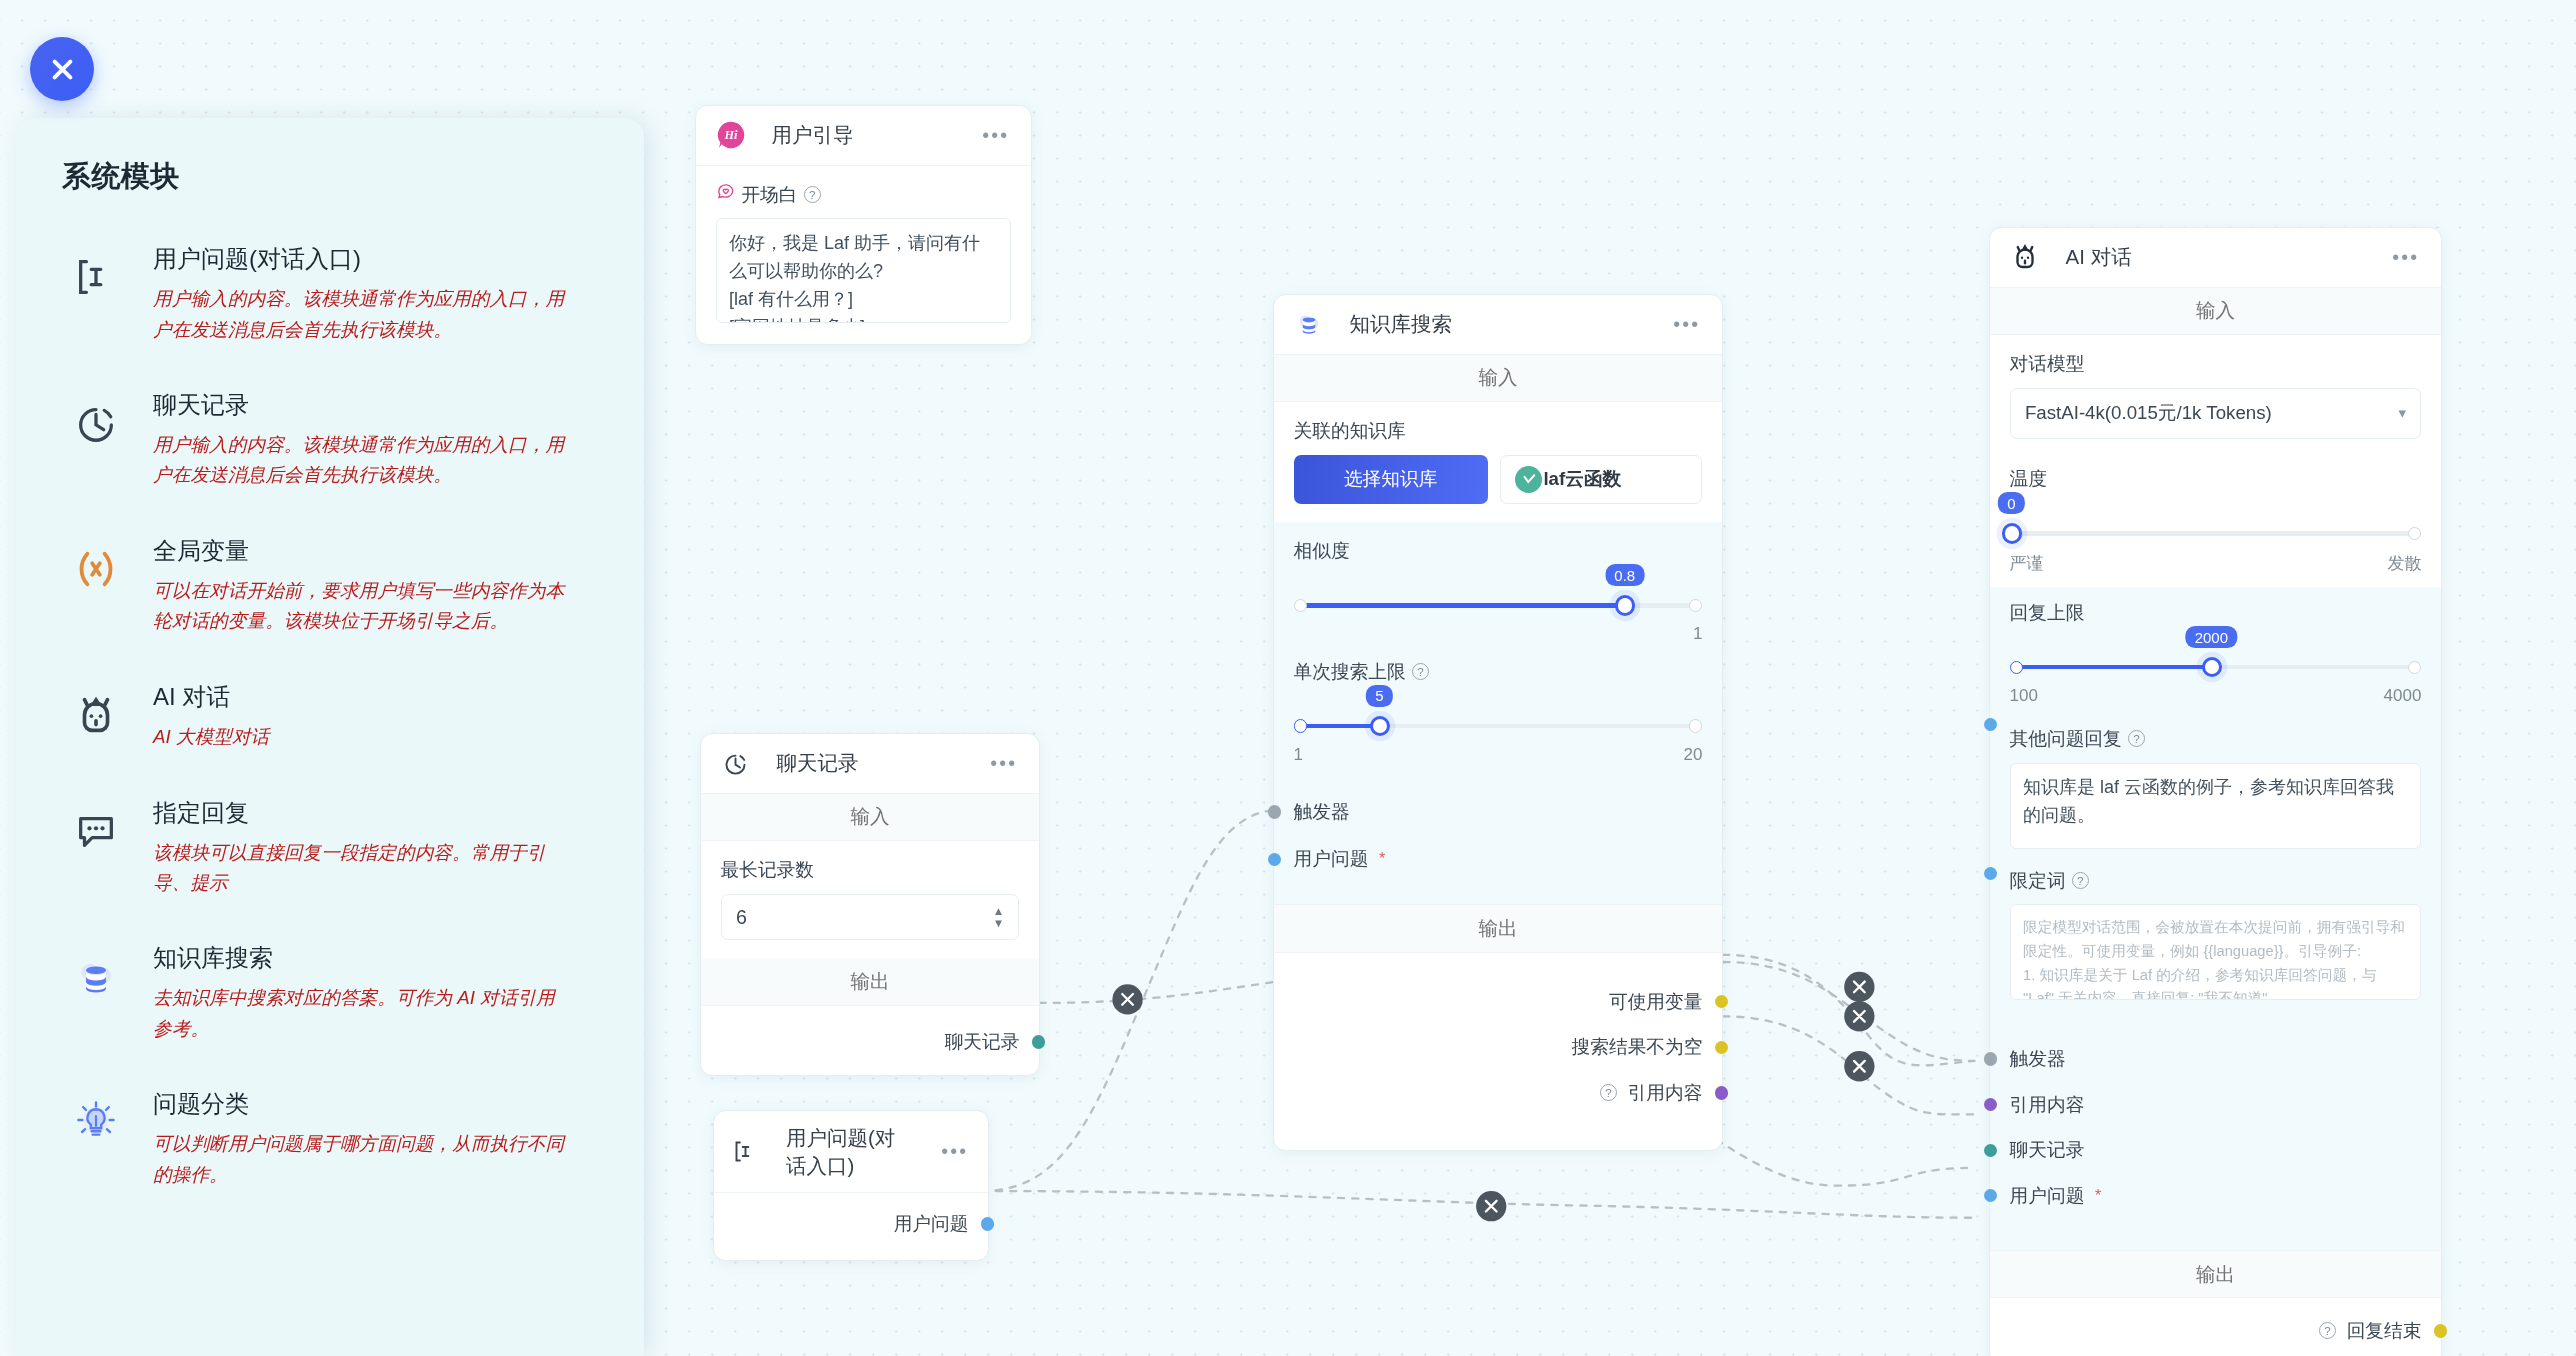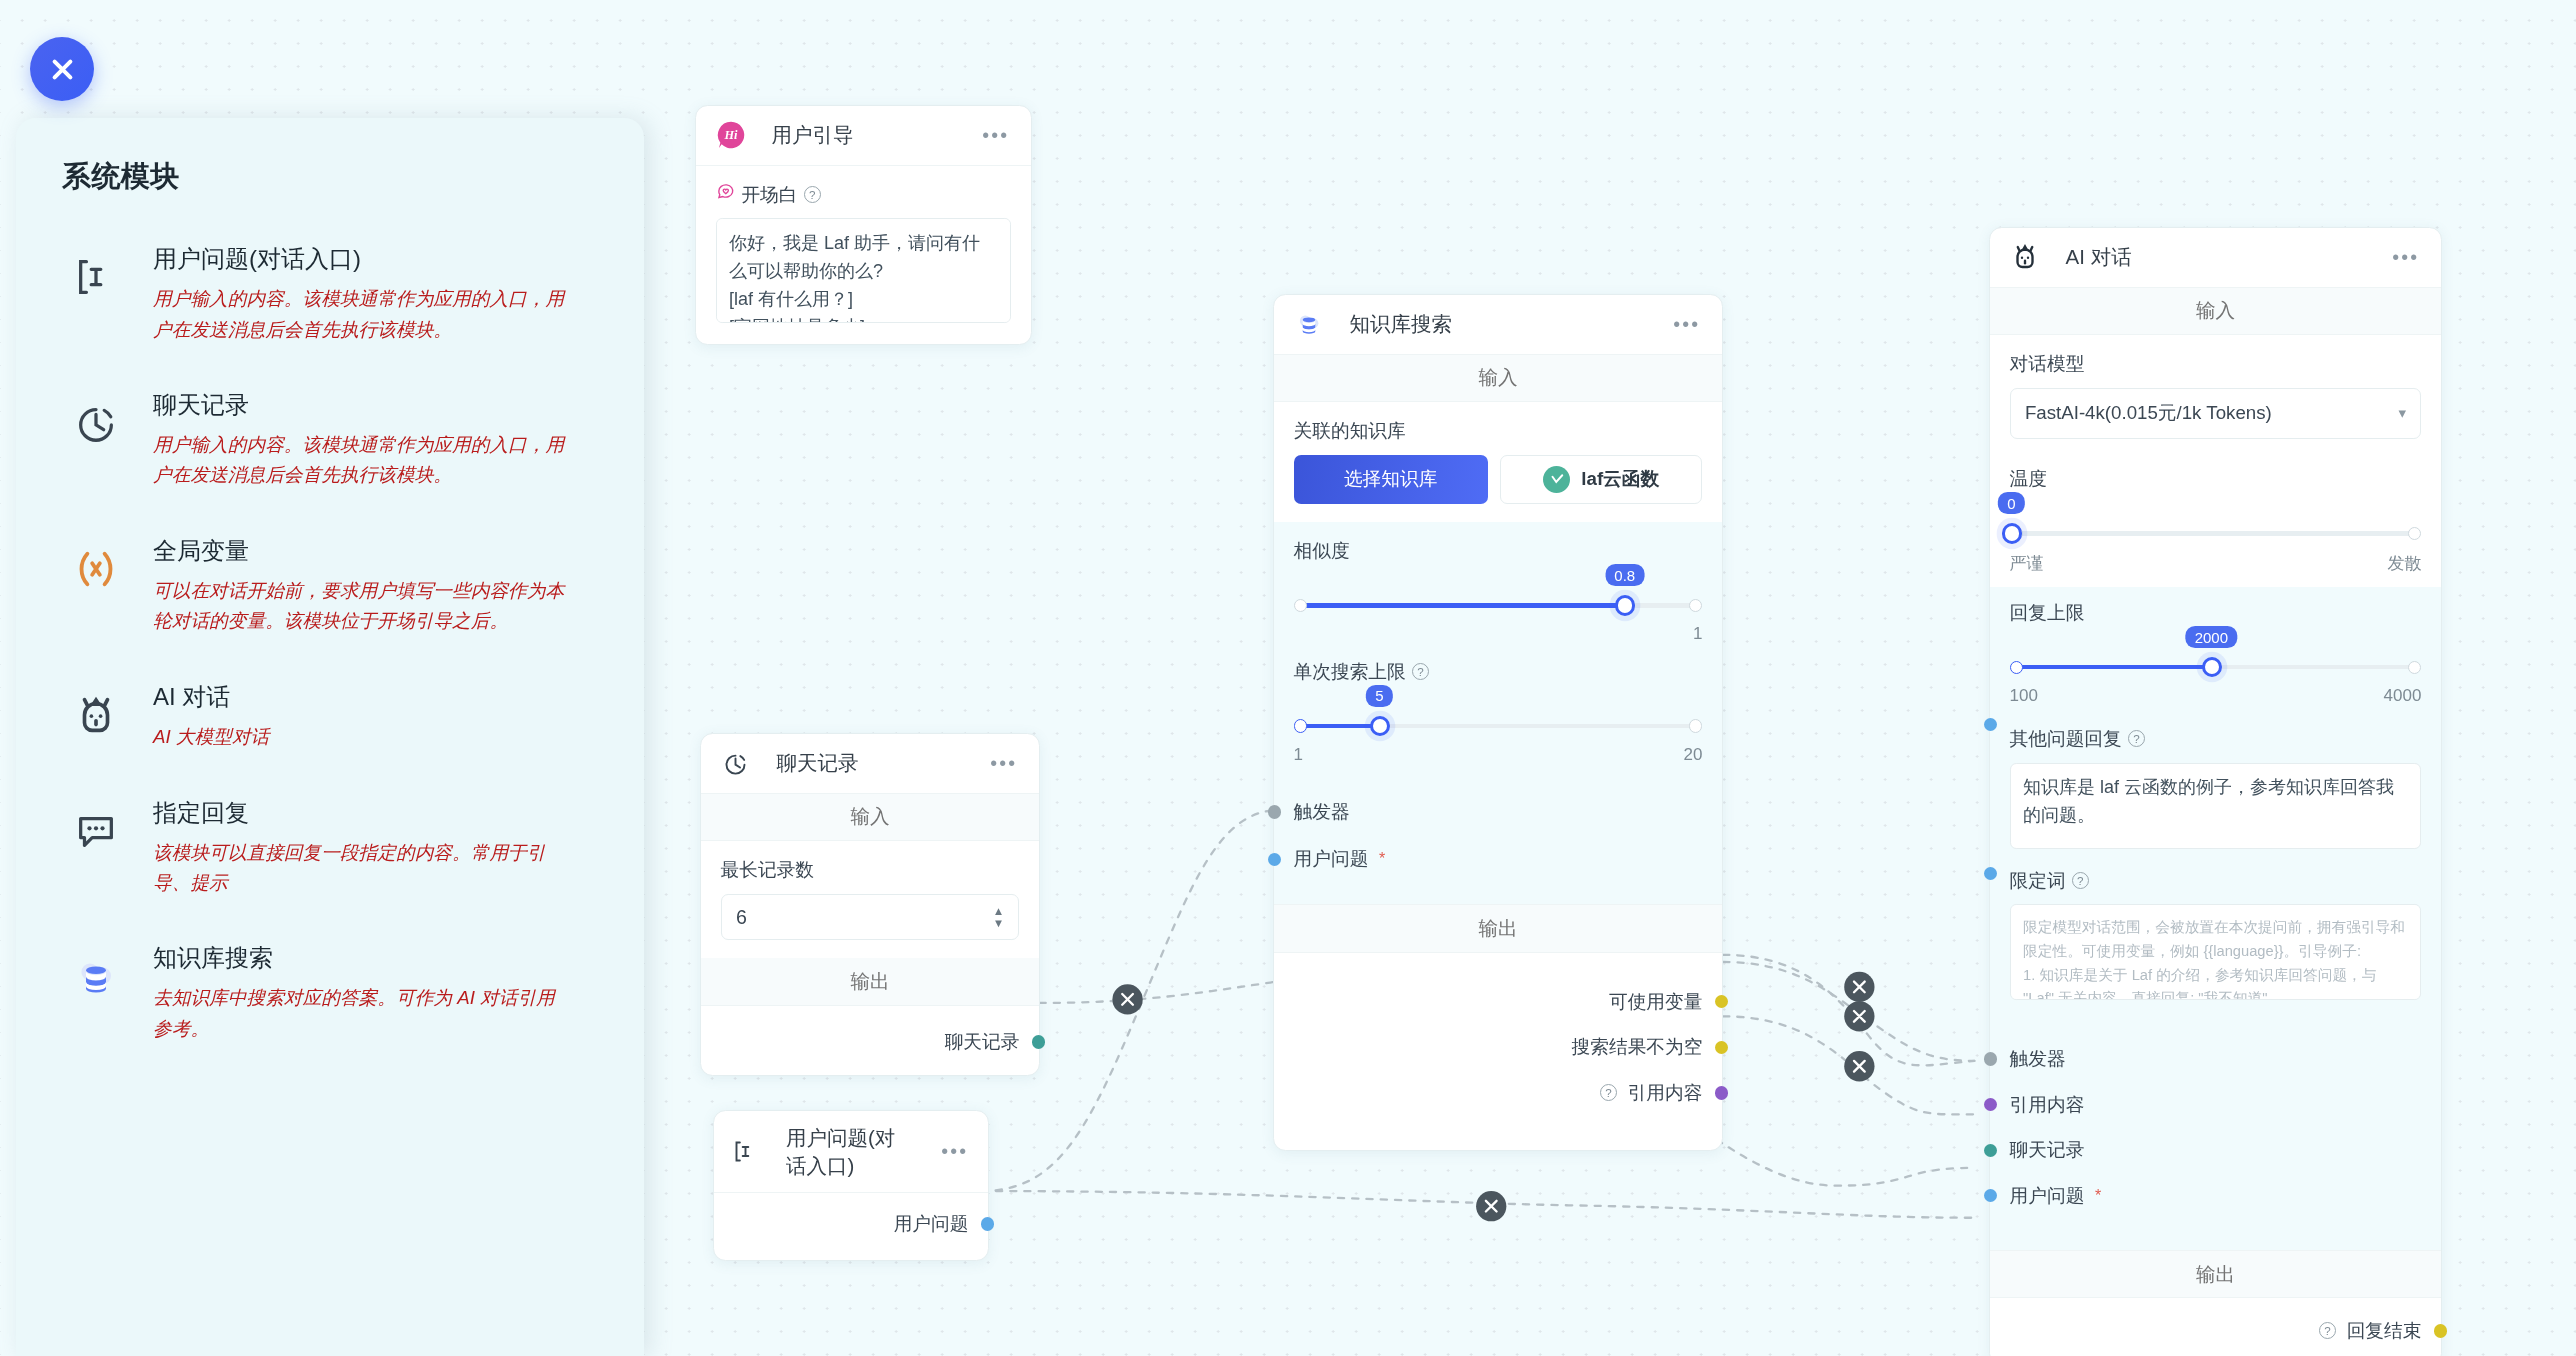--- a/index.html
+++ b/index.html
@@ -93,22 +93,22 @@
 
   .row { display: flex; gap: 12.5px; }
   .btn-primary {
     background: linear-gradient(100deg,#3b55d9,#4f6cf5);
     color: #fff; border: none; border-radius: 7.1px;
     font-size: 18.7px; font-family: inherit; padding: 11.6px 0; width: 194px;
     cursor: pointer;
   }
   .chip {
     flex:1; border: 0.9px solid #e5edef; border-radius: 7.1px; background: #fff;
-    display: flex; align-items: center; gap: 11px; padding: 8px 14.3px;
-    font-size: 18.7px; font-weight: 700; color: #2f3a44; cursor: pointer; justify-content: center;
+    display: flex; align-items: center; gap: 1px; padding: 8px 14.3px;
+    font-size: 18.7px; font-weight: 700; color: #2f3a44; cursor: pointer;
   }
   .chip .cdot { width: 27px; height: 27px; border-radius: 50%; background: #4db39a;
                 display:flex;align-items:center;justify-content:center;}
 
   
   .slider-wrap { position: relative; height: 41px; margin-top: 23px; }
   .track { position: absolute; top: 16px; left: 2.7px; right: 2.7px; height: 4.5px;
            background: #e7eef1; border-radius: 2.7px; }
   .track-fill { position: absolute; top: 16px; left: 2.7px; height: 4.5px;
            background: #3b5ef5; border-radius: 2.7px; }
@@ -300,20 +300,37 @@
         <path d="M7 14.6 v2.3 a5 1.9 0 0 0 10 0 v-2.3 a5 1.9 0 0 1 -10 0 z" fill="#fff"></path>
         <path d="M7 16.6 a5 1.9 0 0 0 10 0 v1.3 a5 1.9 0 0 1 -10 0 z" fill="#5a7cf5"></path>
       </svg>
     </div>
     <div class="mod-body">
       <div class="mod-name">知识库搜索</div>
       <div class="mod-desc">去知识库中搜索对应的答案。可作为 AI 对话引用参考。</div>
     </div>
   </div>
 
+  <div class="mod">
+    <div class="mod-icon">
+      <svg width="48" height="48" viewBox="0 0 24 24" fill="none">
+        <circle cx="12" cy="11" r="6.6" fill="#e8edf3" opacity=".75"></circle>
+        <g stroke="#5a7cf5" stroke-width="1.2" stroke-linecap="round">
+          <path d="M12 2.2 V4.2 M5.6 4.6 L7 6 M18.4 4.6 L17 6 M3.2 11 H5.2 M18.8 11 H20.8 M5 17 L6.6 15.6 M19 17 L17.4 15.6"></path>
+        </g>
+        <path d="M12 5.6 a4.3 4.3 0 0 1 2.6 7.7 v1.8 h-5.2 v-1.8 A4.3 4.3 0 0 1 12 5.6 z" fill="#c6d6fb" stroke="#5a7cf5" stroke-width="1.2"></path>
+        <path d="M9.8 16.6 h4.4 M10.3 18.3 h3.4" stroke="#5a7cf5" stroke-width="1.2" stroke-linecap="round"></path>
+        <path d="M12 9 V14" stroke="#5a7cf5" stroke-width="1.1" stroke-linecap="round"></path>
+      </svg>
+    </div>
+    <div class="mod-body">
+      <div class="mod-name">问题分类</div>
+      <div class="mod-desc">可以判断用户问题属于哪方面问题，从而执行不同的操作。</div>
+    </div>
+  </div>
 </div>
 
 <div class="node" style="left:695px; top:105px; width:337px;">
   <div class="node-head">
     <span class="nh-icon">
       <svg width="30" height="30" viewBox="0 0 34 34">
         <path d="M17 2 a15 15 0 1 1 -10.6 25.6 L3.4 31.6 L4.9 25.7 A15 15 0 0 1 17 2 z" fill="#e0459a"></path>
         <text x="17" y="22" font-size="14" font-style="italic" font-weight="700" fill="#fff" text-anchor="middle" font-family="Liberation Serif, serif">Hi</text>
       </svg>
     </span>

